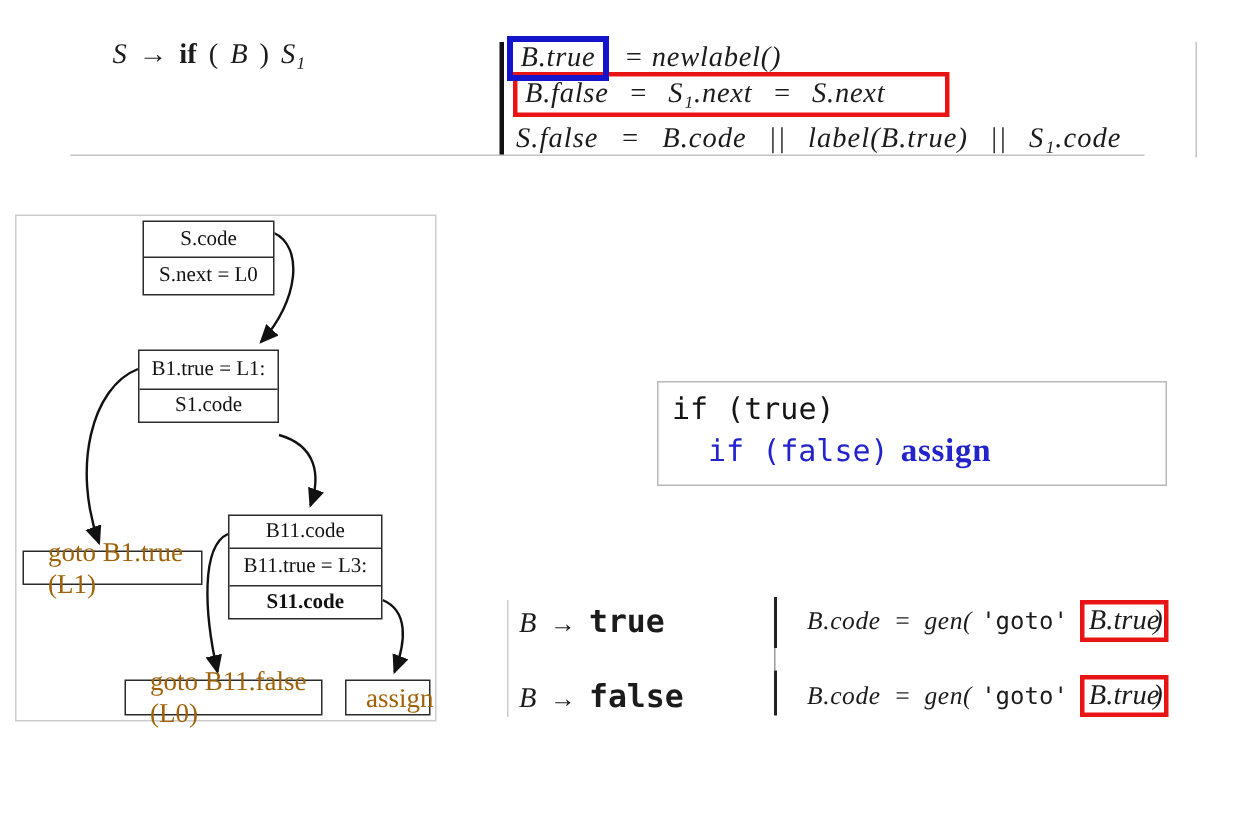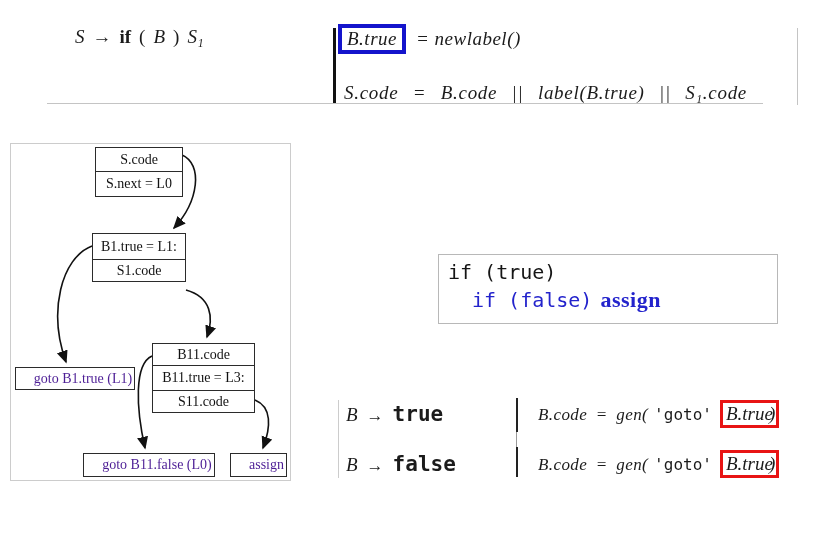--- a/index.html
+++ b/index.html
@@ -29,21 +29,21 @@
   .vline-topright{left:797px;top:28px;width:1px;height:77px;background:#c4c4c4;}
 
   
   .tree-frame{left:10px;top:143px;width:279px;height:336px;border:1px solid #cccccc;}
   .arrow-layer{left:0;top:0;width:832px;height:548px;pointer-events:none;}
   .tbox{position:absolute;border:1.5px solid #2b2b2b;background:#fff;box-sizing:border-box;
         font-size:14px;color:#111;}
   .trow{display:flex;align-items:center;justify-content:center;}
   .trow + .trow{border-top:1.5px solid #2b2b2b;}
   .leafbox{position:absolute;border:1.5px solid #2b2b2b;background:#fff;box-sizing:border-box;
-           font-size:14px;color:#4c1d95;display:flex;align-items:center;justify-content:center;padding-left:16px;}
+           font-size:18px;color:#a16207;display:flex;align-items:center;justify-content:center;padding-left:16px;}
 
   
   .code-box{left:438px;top:254px;width:340px;height:70px;border:1px solid #b8b8b8;box-sizing:border-box;}
   .code-l1{margin:5px 0 0 9px;font-size:20px;color:#151515;}
   .code-l2{margin:3px 0 0 33px;font-size:20px;color:#2323cc;display:flex;align-items:baseline;}
   .assign-kw{font-family:"Liberation Serif","DejaVu Serif",serif;font-weight:bold;font-size:22px;
              color:#2323cc;margin-left:8px;letter-spacing:0.5px;}
 
   
   .vline-b-left{left:338px;top:400px;width:1px;height:78px;background:#cccccc;}
@@ -76,22 +76,25 @@
     <span class="it">S₁</span>
   </div>
 
   <div class="abs rule-bar"></div>
 
   <div class="abs l1wrap">
     <span class="bluebox srule"><span>B.true</span></span>
     <span class="srule">= newlabel()</span>
   </div>
 
+  <div class="abs redbox-l2">
+    <span class="srule l2text">B.false = S₁.next = S.next</span>
+  </div>
 
-  <div class="abs srule l3">S.code = B.code || label(B.true) || S₁.code</div>
+  <div class="abs srule l3">S.false = B.code || label(B.true) || S₁.code</div>
 
   <div class="abs hline-top"></div>
   <div class="abs vline-topright"></div>
 
   <div class="abs tree-frame"></div>
 
   <svg class="abs arrow-layer" viewBox="0 0 832 548">
     <defs>
       <marker id="ah" markerWidth="9" markerHeight="8" refX="7" refY="3.5" orient="auto">
         <path d="M0,0 L8,3.5 L0,7 z" fill="#111"></path>
@@ -112,21 +115,21 @@
   </div>
 
   <div class="tbox" style="left:92px;top:233px;width:94px;">
     <div class="trow" style="height:25px;">B1.true = L1:</div>
     <div class="trow" style="height:21px;">S1.code</div>
   </div>
 
   <div class="tbox" style="left:152px;top:343px;width:103px;">
     <div class="trow" style="height:21px;">B11.code</div>
     <div class="trow" style="height:24px;">B11.true = L3:</div>
-    <div class="trow" style="height:21px;">S11.code</div>
+    <div class="trow" style="height:21px;font-weight:bold;">S11.code</div>
   </div>
 
   <div class="leafbox" style="left:15px;top:367px;width:120px;height:23px;">goto B1.true (L1)</div>
 
   <div class="leafbox" style="left:83px;top:453px;width:132px;height:24px;">goto B11.false (L0)</div>
 
   <div class="leafbox" style="left:230px;top:453px;width:57px;height:24px;">assign</div>
 
   <div class="abs code-box">
     <div class="code-l1 mono">if (true)</div>

